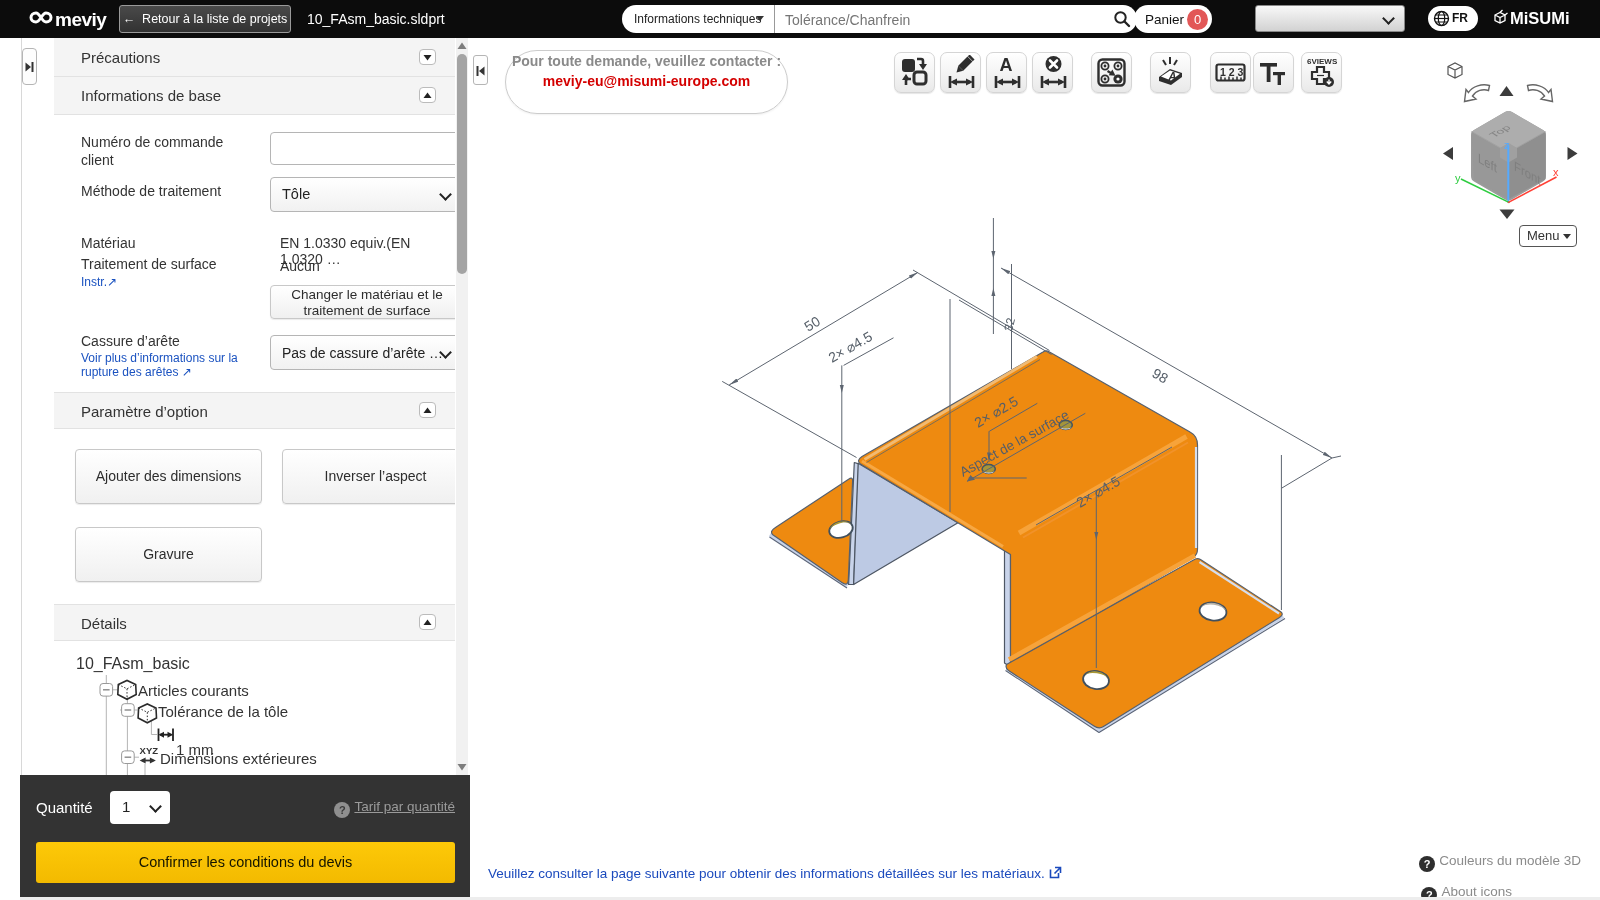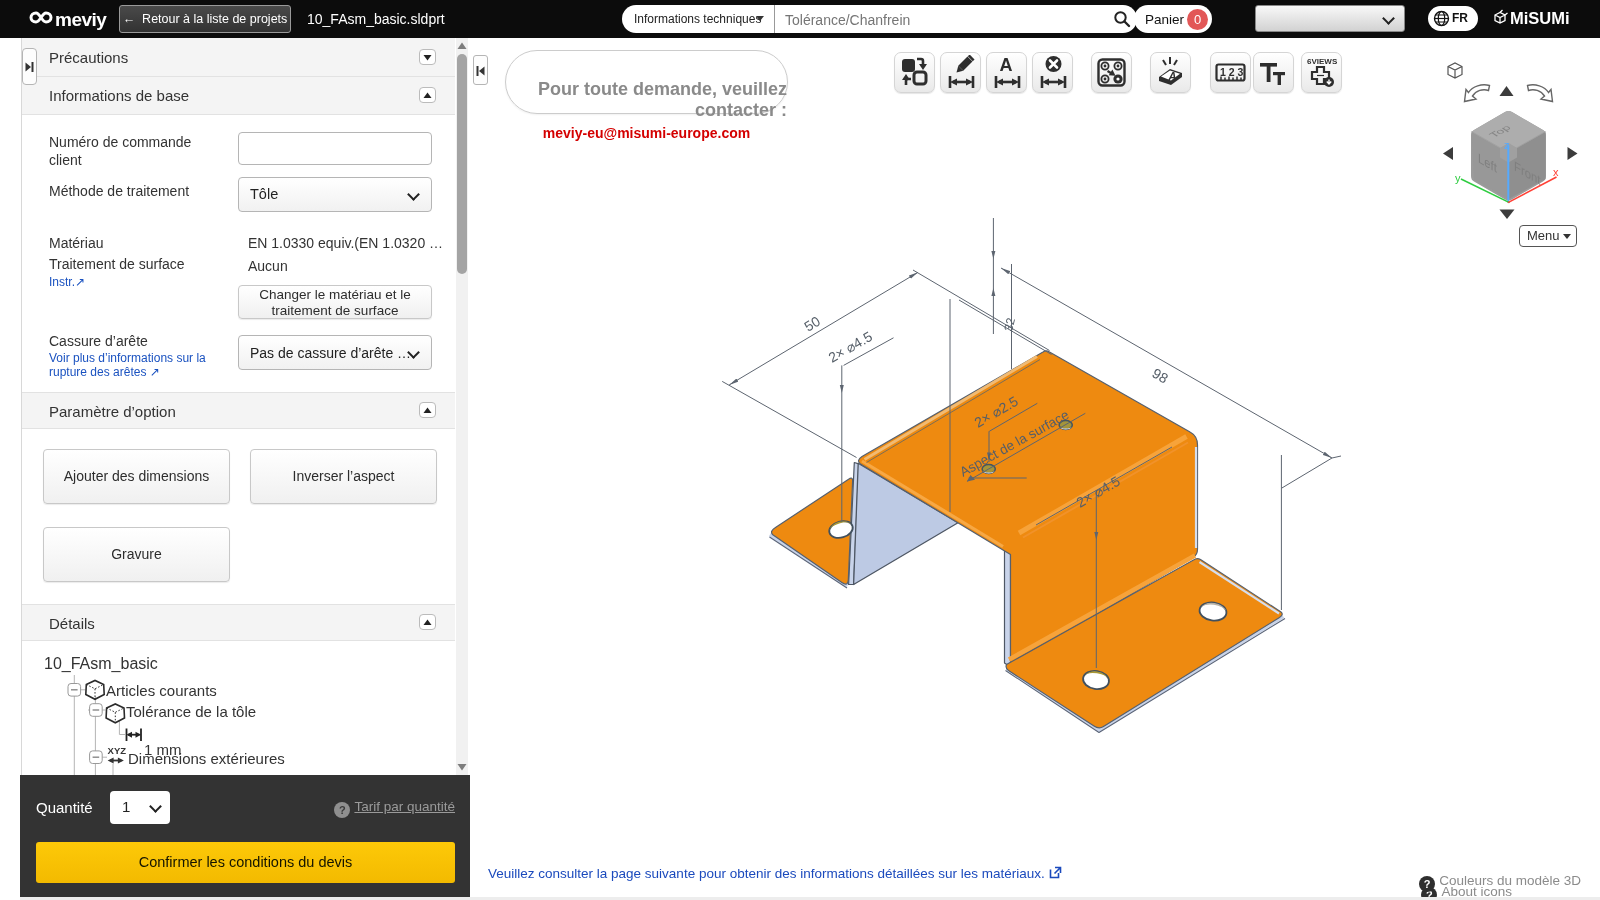--- a/index.html
+++ b/index.html
@@ -31,21 +31,21 @@
   background:linear-gradient(#f8f8f8,#d2d2d2); border:1px solid #888; border-radius:3px; }
 #gsel:after { content:""; position:absolute; right:11px; top:8px; width:7px; height:7px;
   border-right:2px solid #222; border-bottom:2px solid #222; transform:rotate(45deg); }
 #frpill { position:absolute; left:1428px; top:6px; width:50px; height:25px; background:#fff;
   border-radius:13px; }
 #frpill .fr { position:absolute; left:24px; top:5px; font-size:12px; font-weight:bold; color:#111; }
 #misumi { position:absolute; left:1492px; top:7px; color:#fff; }
 
 
 #lpanel { position:absolute; left:21px; top:38px; width:434px; height:737px; background:#fff;
-  border-left:1px solid #d8d8d8; overflow:hidden; }
+  border-left:1px solid #d8d8d8; overflow:hidden;padding-left:32px; }
 .sechdr { position:relative; background:#f4f4f4; border-bottom:1px solid #e2e2e2;
   color:#333; font-size:15px; }
 .sechdr .tg { position:absolute; right:19px; width:17px; height:16px; background:#fff;
   border:1px solid #bbb; border-radius:4px; text-align:center; }
 .tg svg { display:block; margin:4px auto 0; }
 .lbl { color:#333; font-size:14px; }
 .blue { color:#1a52c0; }
 input.box, .selbox { background:linear-gradient(#fff,#f1f1f1); border:1px solid #b5b5b5;
   border-radius:4px;text-align:right; }
 .selbox { position:relative; font-size:14.5px; color:#222; }
@@ -69,21 +69,21 @@
 #ybtn { position:absolute; left:16px; top:67px; width:419px; height:41px;
   background:linear-gradient(#fdc908,#f3ba00); border-radius:3px; color:#141400;
   font-size:14.5px; text-align:center; line-height:41px; }
 #tarif { position:absolute; right:15px; top:24px; color:#9a9a9a; font-size:13.5px; }
 #bstrip { position:absolute; left:20px; top:897px; width:1580px; height:3px; background:#ededed; }
 
 
 #canvas { position:absolute; left:470px; top:38px; width:1130px; height:859px; background:#fff; }
 #contact { position:absolute; left:35px; top:12px; width:283px; height:64px; border:1px solid #ccc;
   border-radius:32px; text-align:center; box-shadow:0 1px 2px rgba(0,0,0,.06); }
-#contact .l1 { margin-top:28px; color:#8a8a8a; font-size:18px; font-weight:bold;text-align:right; }
+#contact .l1 { margin-top:2px; color:#8a8a8a; font-size:14px; font-weight:bold; }
 #contact .l2 { margin-top:4px; color:#d40000; font-size:14px; font-weight:bold; }
 .tbtn { position:absolute; top:14px; width:41px; height:41px;
   background:linear-gradient(#fff,#e9e9e9); border:1px solid #d5d5d5; border-radius:7px;
   box-shadow:0 1px 1px rgba(0,0,0,.1); }
 .tbtn svg { display:block; margin:2px auto; }
 #menubtn { position:absolute; left:1049px; top:187px; width:58px; height:22px; background:#fff;
   border:1px solid #555; border-radius:4px; font-size:13px; color:#333; text-align:left; }
 #menubtn span { margin-left:7px; line-height:20px; display:inline-block; letter-spacing:0;}
 #menubtn:after { content:""; position:absolute; right:5px; top:8px; width:0; height:0;
   border:4px solid transparent; border-top:5px solid #333; }
@@ -400,21 +400,21 @@
     </svg>
       </div>
 
     <div id="menubtn"><span>Menu</span></div>
     <div id="blink">Veuillez consulter la page suivante pour obtenir des informations détaillées sur les matériaux.
       <svg width="13" height="13" viewBox="0 0 13 13" style="vertical-align:-1px;">
         <path d="M1.5 3.5 L1.5 11.5 L9.5 11.5 L9.5 7" fill="none" stroke="#1b4abd" stroke-width="1.6"></path>
         <path d="M6 1.5 L11.5 1.5 L11.5 7 M11.2 1.8 L5.5 7.5" fill="none" stroke="#1b4abd" stroke-width="1.6"></path>
       </svg></div>
     <div class="qrow" style="right:88px;top:846px;"><span class="qico">?</span>About icons</div>
-    <div class="qrow" style="right:19px;top:835px;"><span class="qico">?</span>Couleurs du modèle 3D</div>
+    <div class="qrow" style="right:19px;top:815px;"><span class="qico">?</span>Couleurs du modèle 3D</div>
   </div>
   <div id="ccollbtn">
     <svg style="display:block;margin:10px auto 0;" width="9" height="10" viewBox="0 0 9 10">
       <line x1="1.5" y1="0" x2="1.5" y2="10" stroke="#333" stroke-width="2"></line>
         <path d="M8.5 0.5 L3 5 L8.5 9.5 Z" fill="#333"></path>
     </svg>
   </div>
   <div id="bstrip"></div>
 
   <svg id="scene" class="abs" style="left:470px;top:38px;" width="1130" height="859" viewBox="470 38 1130 859">

